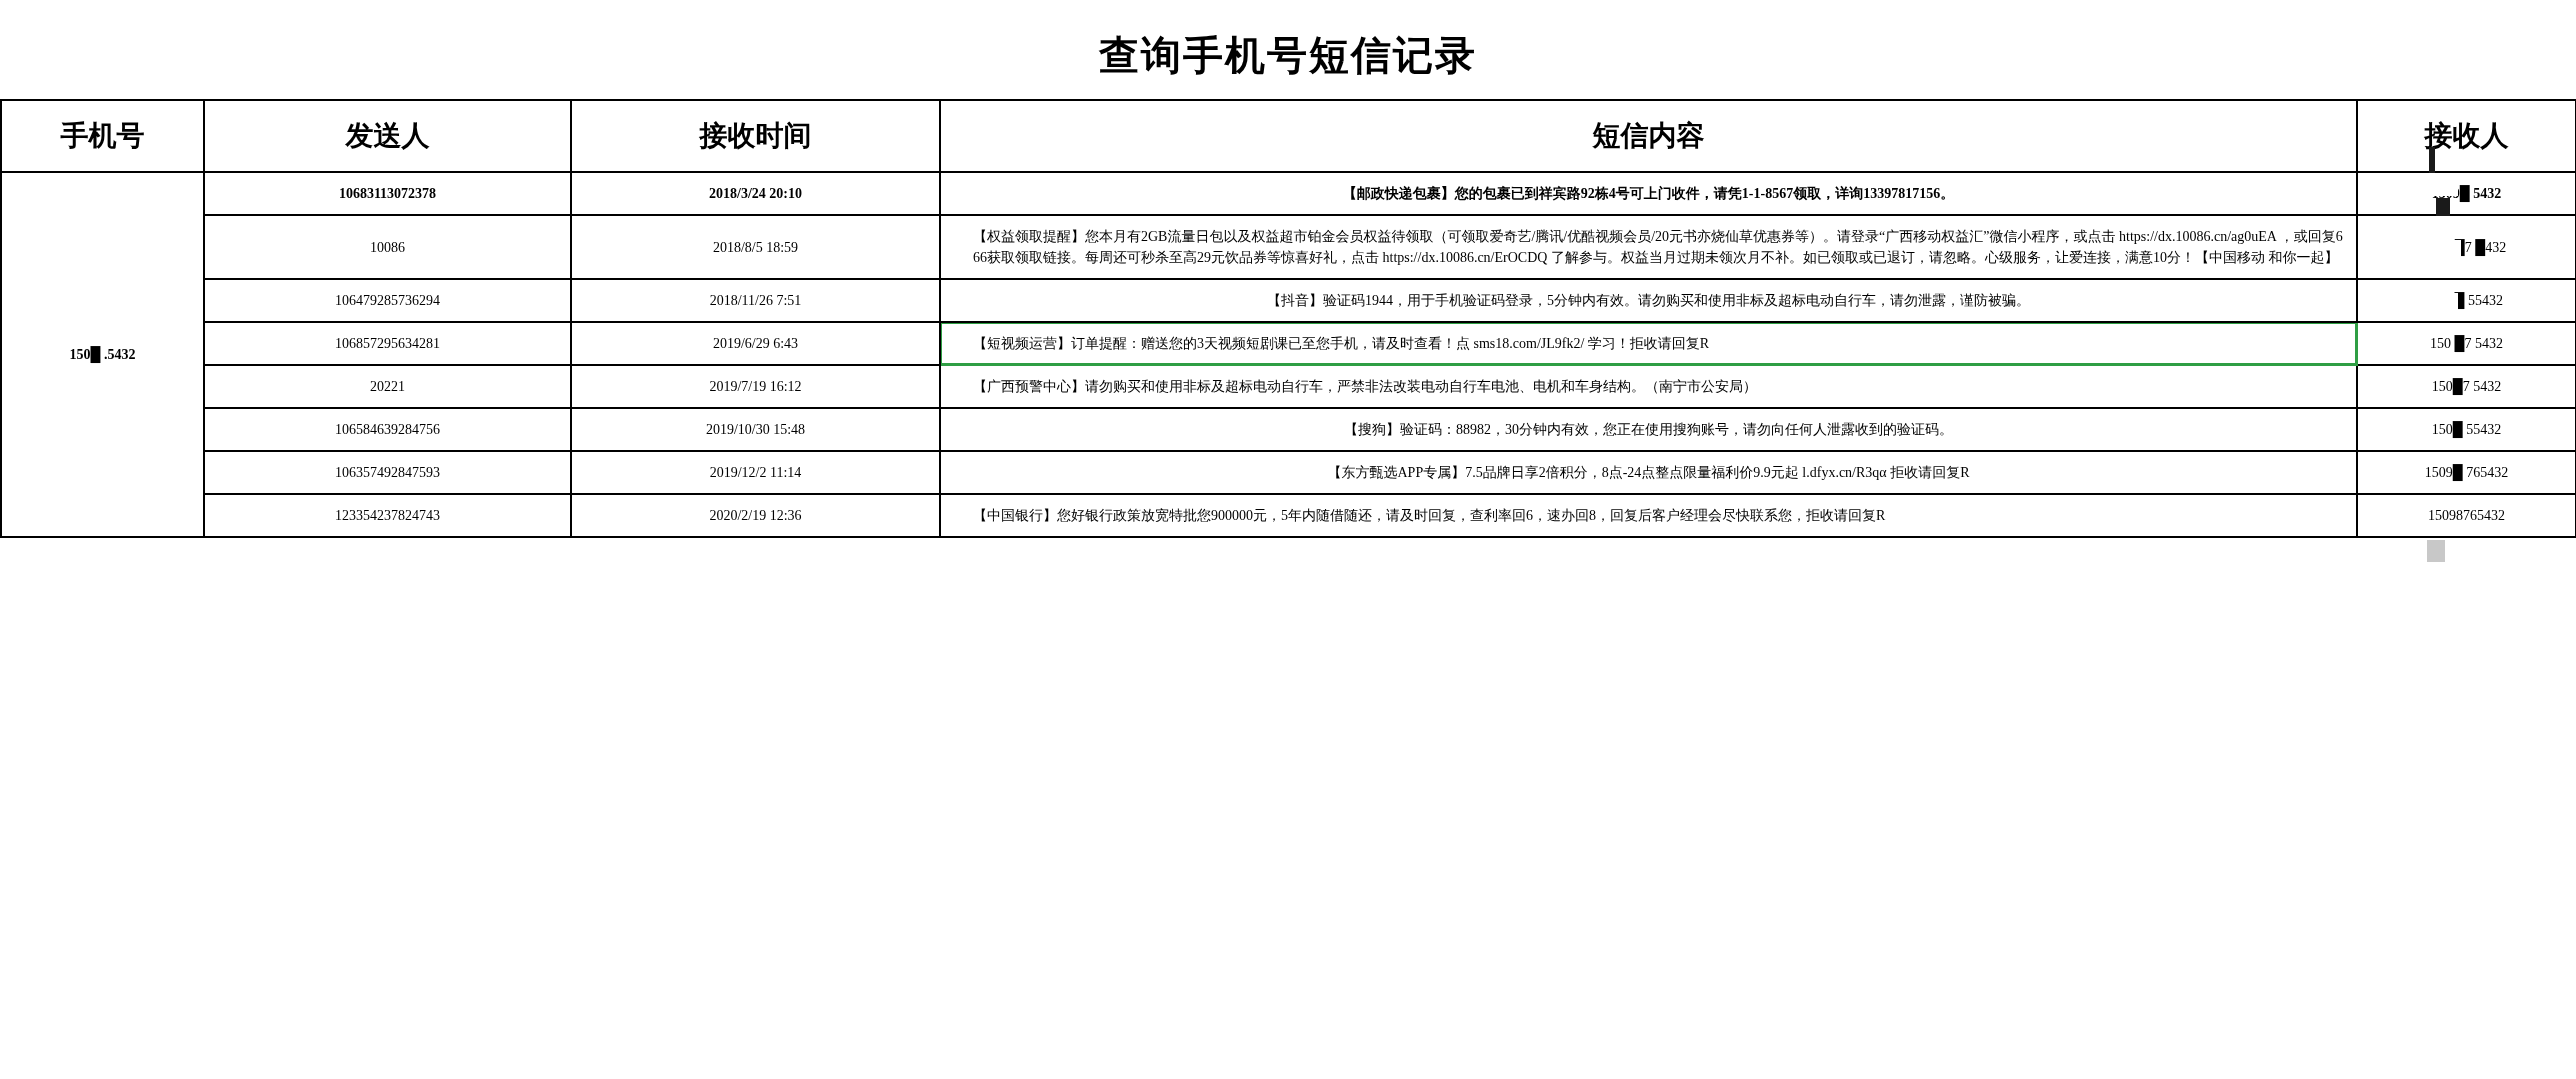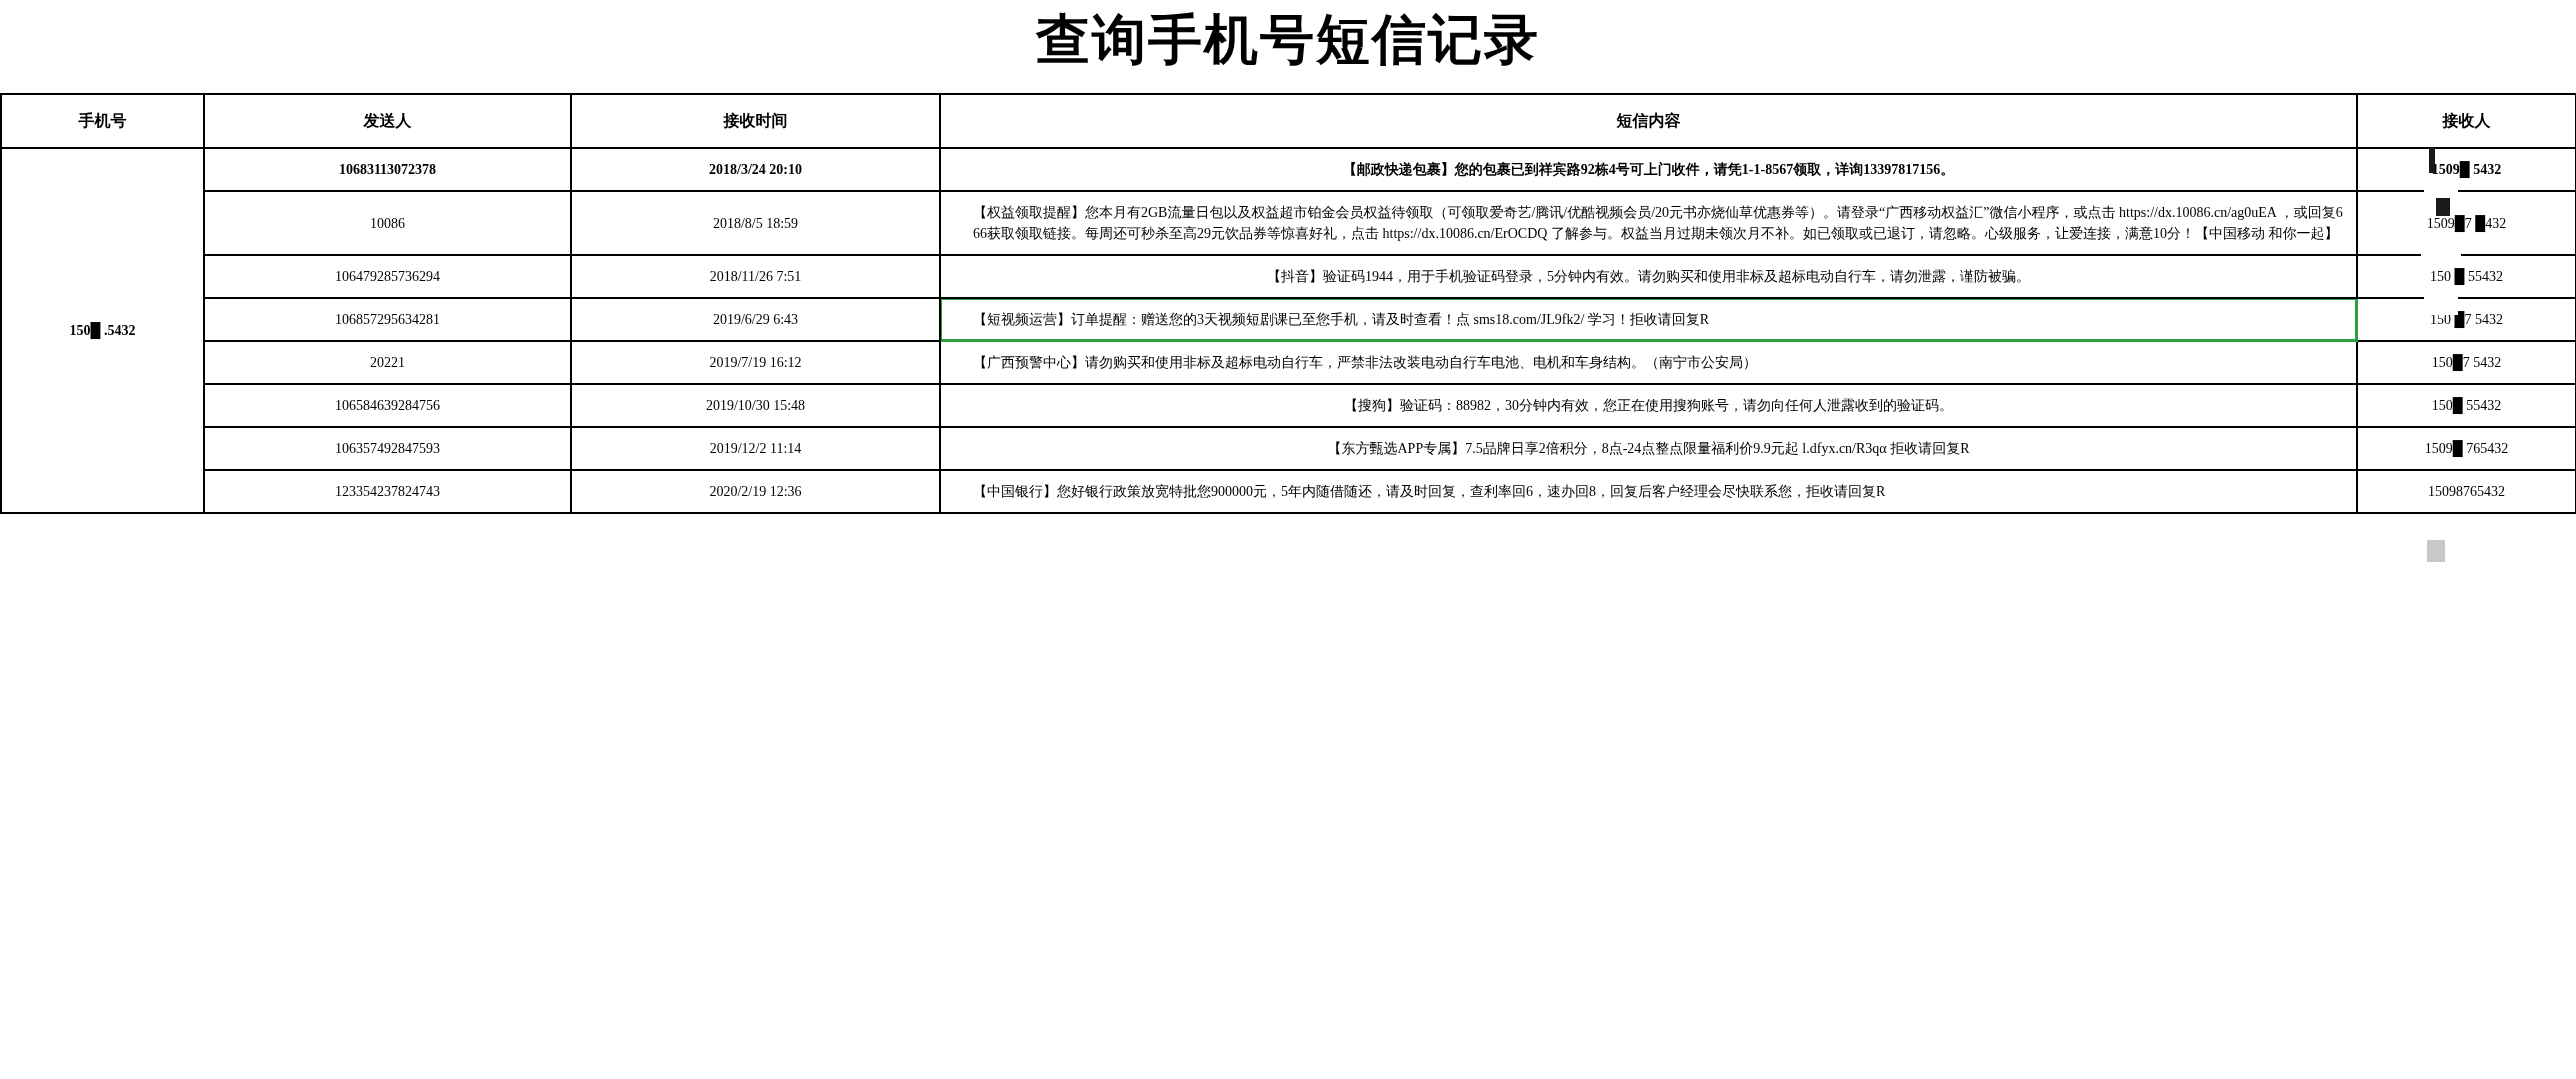--- a/index.html
+++ b/index.html
@@ -15,24 +15,24 @@
     overflow: hidden;
   }
   .page {
     position: relative;
     width: 2576px;
     height: 1080px;
     box-sizing: border-box;
   }
   .doc-title {
     text-align: center;
-    font-size: 54px;
+    font-size: 40px;
     font-weight: bold;
     letter-spacing: 2px;
-    padding-top: 4px;
+    padding-top: 28px;
     padding-bottom: 16px;
     font-family: "Liberation Serif", "DejaVu Serif", serif;
   }
   table.sms-table {
     border-collapse: collapse;
     width: 2574px;
     table-layout: fixed;
     margin: 0;
   }
   table.sms-table th,
@@ -41,21 +41,21 @@
     padding: 10px 8px;
     font-size: 14px;
     line-height: 1.5;
     vertical-align: middle;
     text-align: center;
     font-family: "Liberation Serif", "DejaVu Serif", serif;
     word-break: break-all;
   }
   table.sms-table th {
     font-weight: bold;
-    font-size: 16px;
+    font-size: 28px;
     padding: 14px 8px;
   }
   .col-phone    { width: 203px; }
   .col-sender   { width: 367px; }
   .col-time     { width: 369px; }
   .col-content  { width: 1417px; }
   .col-receiver { width: 219px; }
 
   td.content-cell {
     text-align: center;

